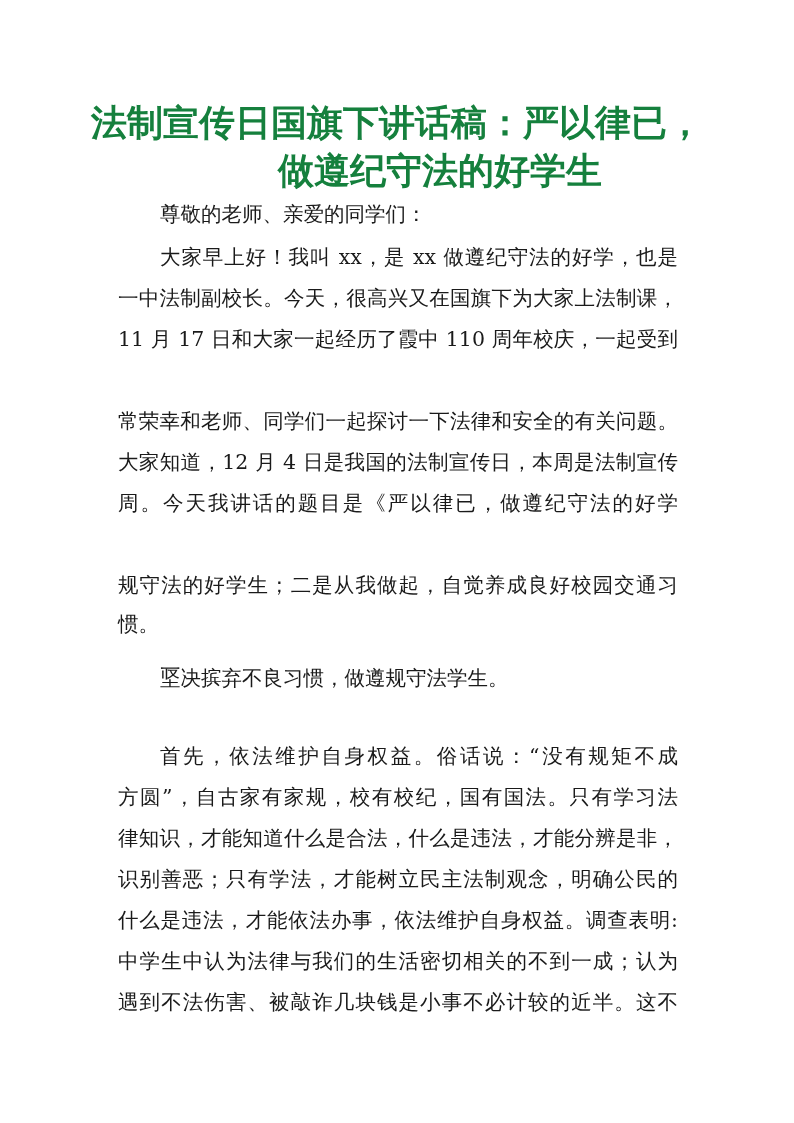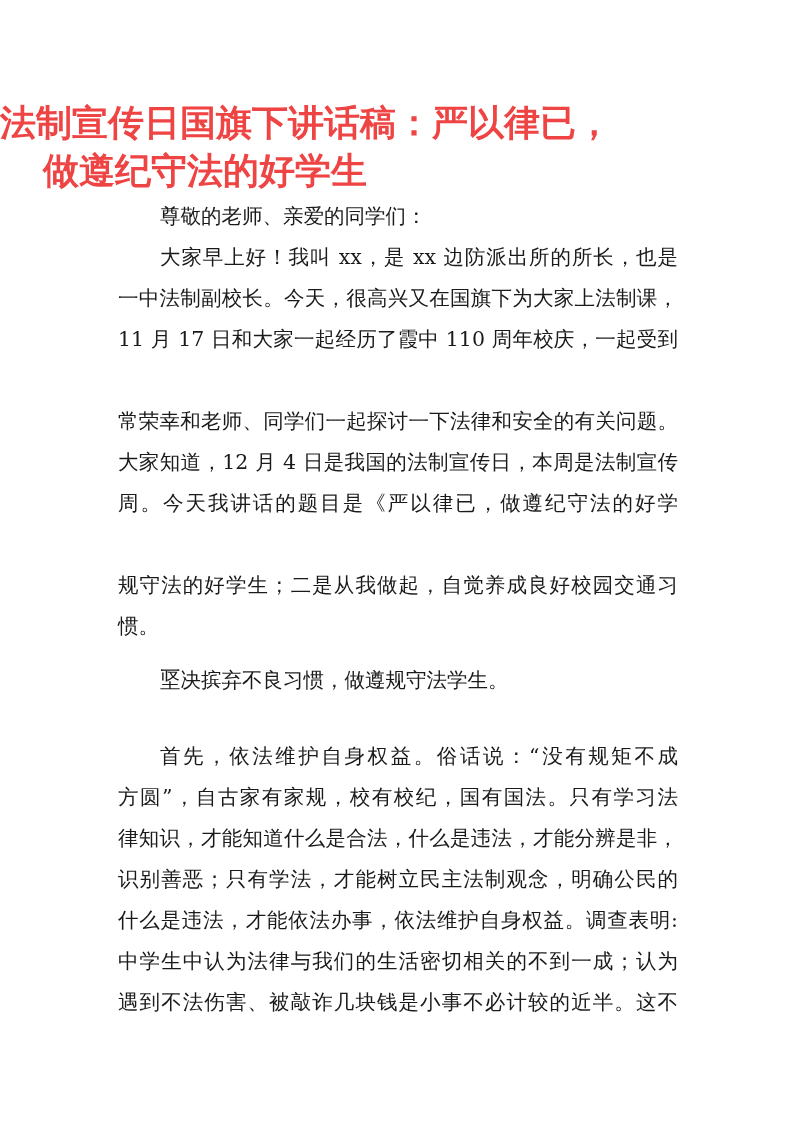--- a/index.html
+++ b/index.html
@@ -1,36 +1,36 @@
 <!DOCTYPE html>
 <html><head>
   <meta charset="utf-8">
   <style>
     html, body { margin: 0; padding: 0; background: #ffffff; }
     body { width: 794px; height: 1123px; position: relative; overflow: hidden;
            font-family: "DejaVu Serif", "Liberation Serif", serif; color: #111; }
     .page { position: absolute; left: 0; top: 0; width: 794px; height: 1123px; background: #fff; }
-    .title { position: absolute; left: 0; width: 794px; 
-             font-size: 36px; font-weight: bold; letter-spacing: 0px; color: #ef4444; line-height: 44px; }
+    .title { position: absolute; left: 0; width: 794px; text-align: center;
+             font-size: 36px; font-weight: bold; letter-spacing: 0px; color: #15803d; line-height: 44px; }
     .t1 { top: 100px; }
     .t2 { top: 148px; padding-left: 43px; }
     .line { position: absolute; left: 118px; width: 560px; font-size: 20.5px; line-height: 24px;
             white-space: nowrap; color: #1a1a1a; text-align: justify; text-align-last: justify; }
     .line.indent { left: 160px; width: 518px; }
-    .line.short { text-align-last: left; }
+    .line.short { text-align-last: left; font-family: Liberation Mono, monospace; }
   </style>
 </head>
 <body>
 
 <div class="page">
   <div class="title t1">法制宣传日国旗下讲话稿：严以律已，</div>
   <div class="title t2">做遵纪守法的好学生</div>
 
   <div class="line indent short" style="top:204px">尊敬的老师、亲爱的同学们：</div>
-  <div class="line indent" style="top:245px">大家早上好！我叫 xx，是 xx 边防派出所的所长，也是</div>
+  <div class="line indent" style="top:245px">大家早上好！我叫 xx，是 xx 做遵纪守法的好学，也是</div>
   <div class="line" style="top:286px">一中法制副校长。今天，很高兴又在国旗下为大家上法制课，</div>
   <div class="line" style="top:327px">11 月 17 日和大家一起经历了霞中 110 周年校庆，一起受到</div>
   <div class="line" style="top:409px">常荣幸和老师、同学们一起探讨一下法律和安全的有关问题。</div>
   <div class="line" style="top:450px">大家知道，12 月 4 日是我国的法制宣传日，本周是法制宣传</div>
   <div class="line" style="top:491px">周。今天我讲话的题目是《严以律已，做遵纪守法的好学</div>
   <div class="line" style="top:573px">规守法的好学生；二是从我做起，自觉养成良好校园交通习</div>
   <div class="line short" style="top:614px">惯。</div>
   <div class="line indent short" style="top:659px">一、</div>
   <div class="line indent short" style="top:668px">坚决摈弃不良习惯，做遵规守法学生。</div>
   <div class="line indent" style="top:744px">首先，依法维护自身权益。俗话说：“没有规矩不成</div>

